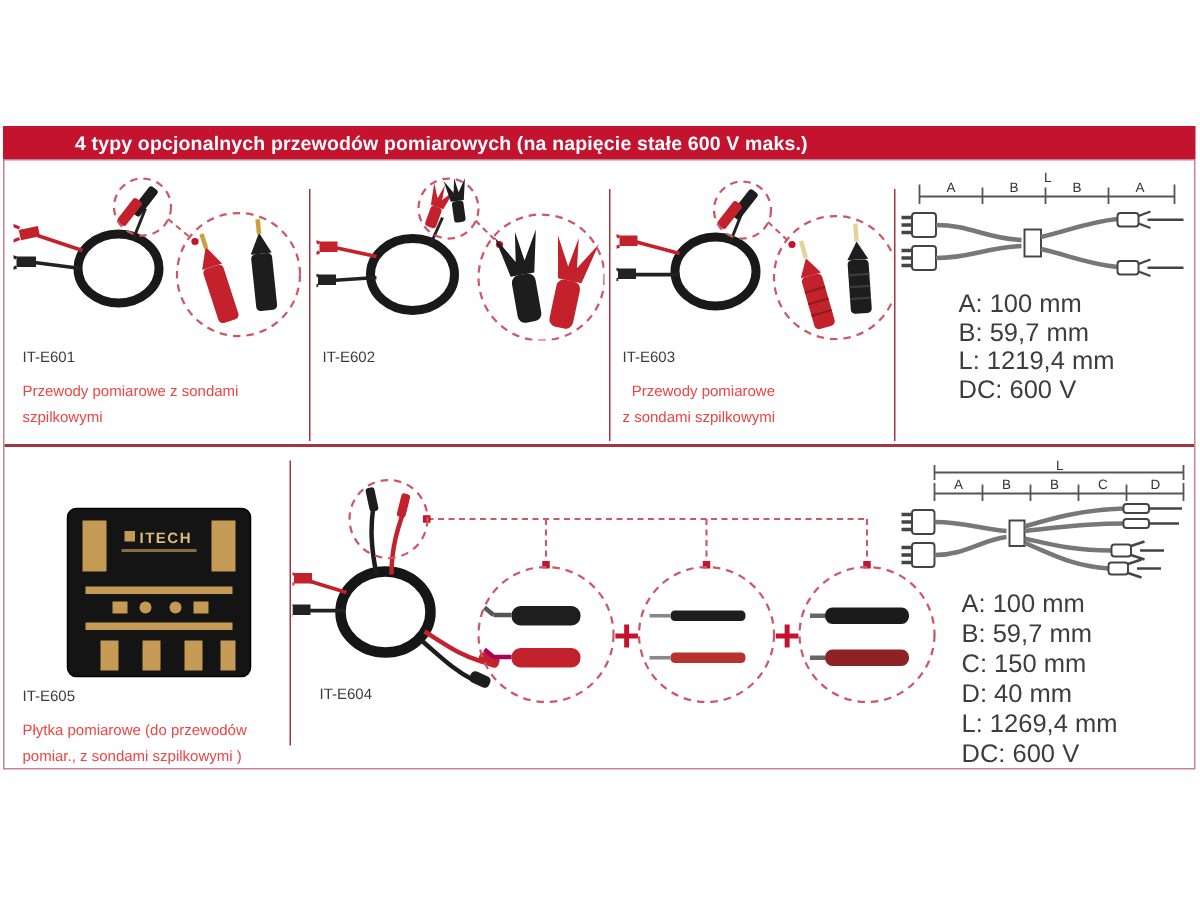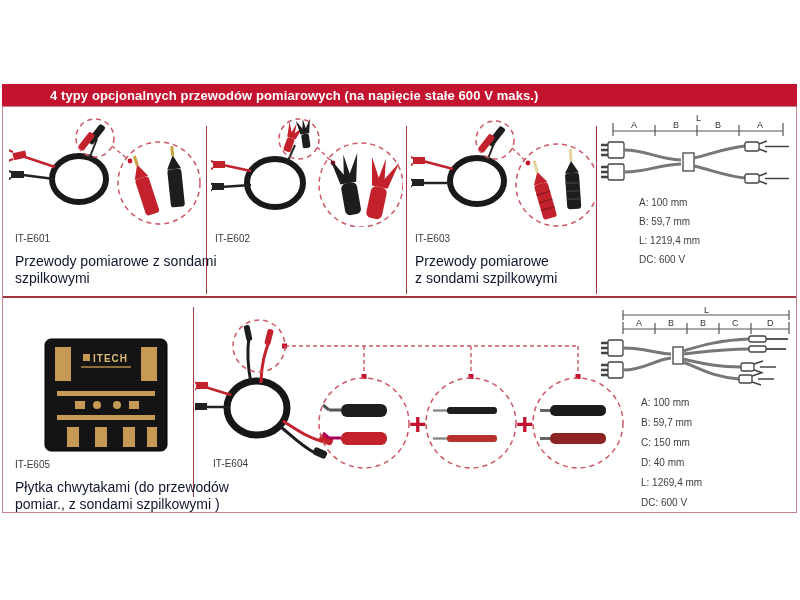--- a/index.html
+++ b/index.html
@@ -11,22 +11,22 @@
   .sheet{position:absolute;left:2px;top:106px;width:795px;height:407px;
         border:1px solid #c9838d;box-sizing:border-box;background:#fff;}
   .hdivider{position:absolute;left:0;top:189px;width:100%;height:2px;background:#a23744;}
   .vdivider{position:absolute;width:1px;background:#a23744;}
   .vd1{left:203px;top:19px;height:168px;}
   .vd2{left:403px;top:19px;height:168px;}
   .vd3{left:593px;top:19px;height:168px;}
   .vd4{left:190px;top:200px;height:190px;}
   .abs{position:absolute;}
   .code{font-size:10px;color:#3b3b3b;}
-  .desc{font-size:14px;line-height:17px;color:#0f172a;white-space:pre-line;}
-  .specs{font-size:10px;color:#3d3d3d;}
+  .desc{font-size:10px;line-height:17px;color:#ef4444;white-space:pre-line;}
+  .specs{font-size:17px;color:#3d3d3d;}
   .specs div{line-height:19px;}
   .specs2 div{line-height:20px;}
   svg text.dim{font-family:"Liberation Sans",sans-serif;font-size:9px;fill:#333;}
   svg text.plus{font-family:"Liberation Sans",sans-serif;font-size:30px;font-weight:bold;fill:#c4132e;}
   svg text.brand{font-family:"Liberation Sans",sans-serif;font-size:10px;font-weight:bold;fill:#dcbb78;letter-spacing:1px;}
   .dash{stroke:#ce5765;stroke-dasharray:5 4;fill:none;stroke-width:1.5;}
   .dashln{stroke:#ce5765;stroke-dasharray:4 3;fill:none;stroke-width:1.4;}
   .wire{stroke:#777;stroke-width:3;fill:none;}
   .art{stroke:#444;stroke-width:1.3;fill:#fff;}
 </style>
@@ -142,21 +142,21 @@
         <rect x="-1.5" y="-40" width="3" height="12" fill="#e4d39a"></rect>
         </g>
       <g transform="translate(162,76) rotate(-4)">
         <polygon points="-7,-16 0,-28 7,-16" fill="#1d1d1d"></polygon>
           <rect x="-7" y="-16" width="14" height="36" rx="3" fill="#1d1d1d"></rect>
         <path d="M-7,-6 h14 M-7,2 h14 M-7,10 h14" stroke="#3c3c3c" stroke-width="1.5"></path>
         <rect x="-1.5" y="-40" width="3" height="12" fill="#e4d39a"></rect>
         </g>
     </svg>
     <div class="abs code" style="left:412px;top:126px;">IT-E603</div>
-    <div class="abs desc" style="left:412px;top:146px;">Przewody pomiarowe
+    <div class="abs desc" style="left:412px;top:146px;text-align:right;">Przewody pomiarowe
 z sondami szpilkowymi</div>
 
     <svg class="abs" style="left:594px;top:6px;" width="200" height="80" viewBox="0 0 200 80">
       <path d="M16,18 H186" stroke="#555" stroke-width="1.2"></path>
       <path d="M16,10 V23 M58,12 V23 M100,12 V23 M142,12 V23 M186,10 V23" stroke="#555" stroke-width="1.2"></path>
       <text class="dim" x="34" y="15">A</text>
       <text class="dim" x="76" y="15">B</text>
       <text class="dim" x="99" y="8">L</text>
       <text class="dim" x="118" y="15">B</text>
       <text class="dim" x="160" y="15">A</text>
@@ -201,21 +201,21 @@
       <circle cx="66" cy="72" r="4" fill="#c49a55"></circle>
       <circle cx="86" cy="72" r="4" fill="#c49a55"></circle>
       <rect x="98" y="68" width="10" height="8" fill="#c49a55"></rect>
       <rect x="26" y="82" width="98" height="5" fill="#c49a55"></rect>
       <rect x="36" y="94" width="12" height="20" fill="#c49a55"></rect>
       <rect x="64" y="94" width="12" height="20" fill="#c49a55"></rect>
       <rect x="92" y="94" width="12" height="20" fill="#c49a55"></rect>
       <rect x="116" y="94" width="10" height="20" fill="#c49a55"></rect>
     </svg>
     <div class="abs code" style="left:12px;top:352px;">IT-E605</div>
-    <div class="abs desc" style="left:12px;top:372px;">Płytka chwytakami (do przewodów
+    <div class="abs desc" style="left:12px;top:372px;">Płytka pomiarowe (do przewodów
 pomiar., z sondami szpilkowymi )</div>
 
     <svg class="abs" style="left:192px;top:196px;" width="430" height="167" viewBox="0 0 430 167">
 
       <path d="M90,43 H383 M169,43 V73 M276,43 V73 M383,43 V73" class="dashln"></path>
       <rect x="87" y="40.5" width="5" height="5" fill="#c4132e"></rect>
       <rect x="166.5" y="71" width="5" height="5" fill="#c4132e"></rect>
       <rect x="273.5" y="71" width="5" height="5" fill="#c4132e"></rect>
       <rect x="380.5" y="71" width="5" height="5" fill="#c4132e"></rect>
 

